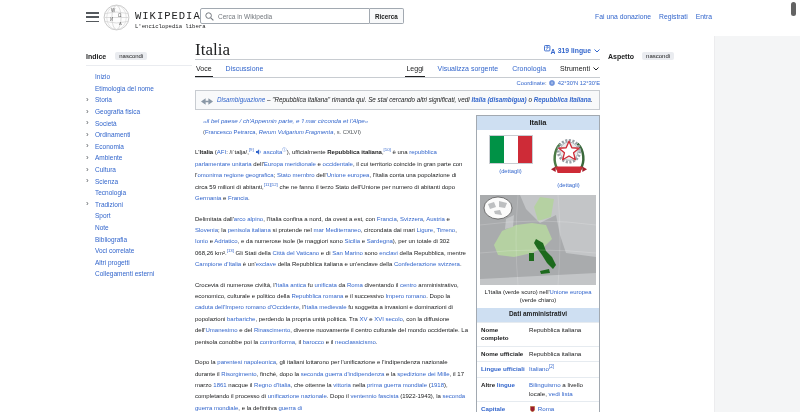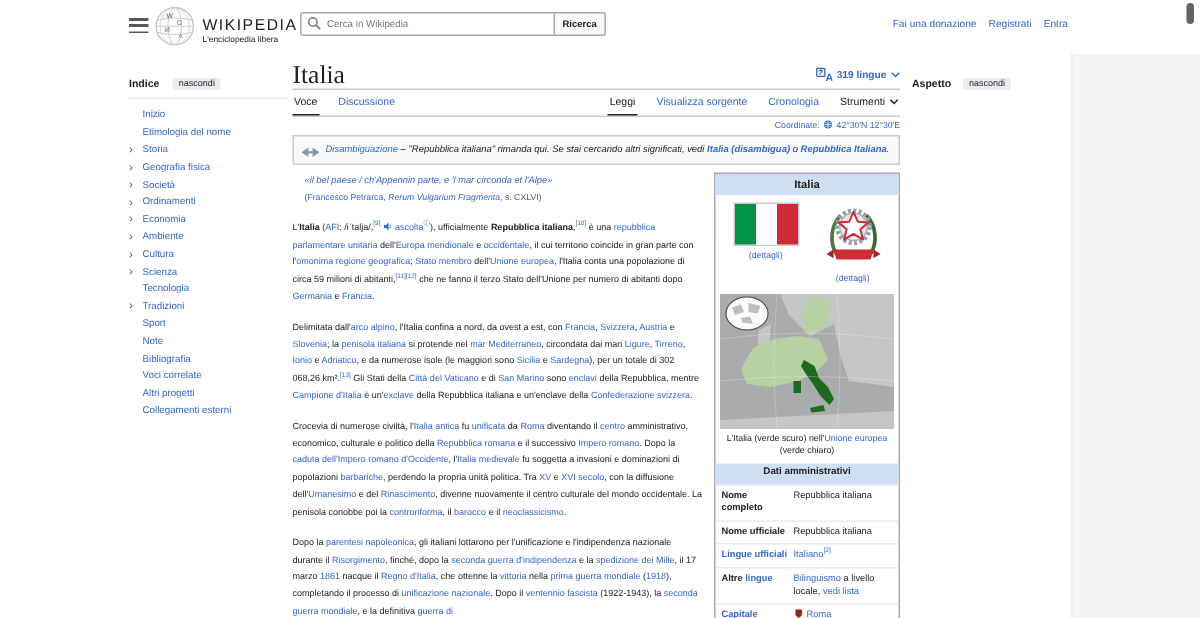--- a/index.html
+++ b/index.html
@@ -8,21 +8,21 @@
   a, .wl { color: #3366cc; text-decoration: none; cursor: pointer; }
   .b { font-weight: bold; } .i { font-style: italic; }
   sup { font-size: 0.72em; line-height: 0; vertical-align: super; }
   .seg-icon { display: inline-block; vertical-align: -1px; margin: 0 1px; }
 
   
   .topbar { position: absolute; left: 0; top: 0; width: 800px; height: 36px; background: #fff; z-index: 5; }
   .hamburger { position: absolute; left: 86px; top: 12px; width: 13px; height: 11px; cursor: pointer; }
   .hamburger span { display: block; height: 1.7px; background: #54595d; margin-bottom: 2.6px; }
   .logo { position: absolute; left: 103px; top: 4px; display: flex; align-items: center; cursor: pointer; }
-  .wordmark { margin-left: 5px; font-family: Liberation Sans, sans-serif; }
+  .wordmark { margin-left: 5px; font-family: Liberation Mono, monospace; }
   .wordmark .wm1 { font-size: 10.5px; letter-spacing: 1px; color: #202122; }
   .wordmark .wm2 { font-size: 5.6px; color: #202122; margin-top: 1px; }
   .searchwrap { position: absolute; left: 200px; top: 8px; display: flex; }
   .searchbox { width: 170px; height: 16px; border: 1px solid #a2a9b1; border-radius: 2px 0 0 2px;
     display: flex; align-items: center; padding: 0 4px; background: #fff; }
   .searchbox input { border: 0; outline: none; font-size: 6.5px; width: 100%; margin-left: 4px;
     font-family: inherit; color: #202122; }
   .searchbox input::placeholder { color: #72777d; }
   .searchbtn { height: 16px; border: 1px solid #a2a9b1; border-left: 0; border-radius: 0 2px 2px 0;
     background: #f8f9fa; font-size: 6.3px; font-weight: bold; padding: 0 5px; color: #202122; cursor: pointer;

